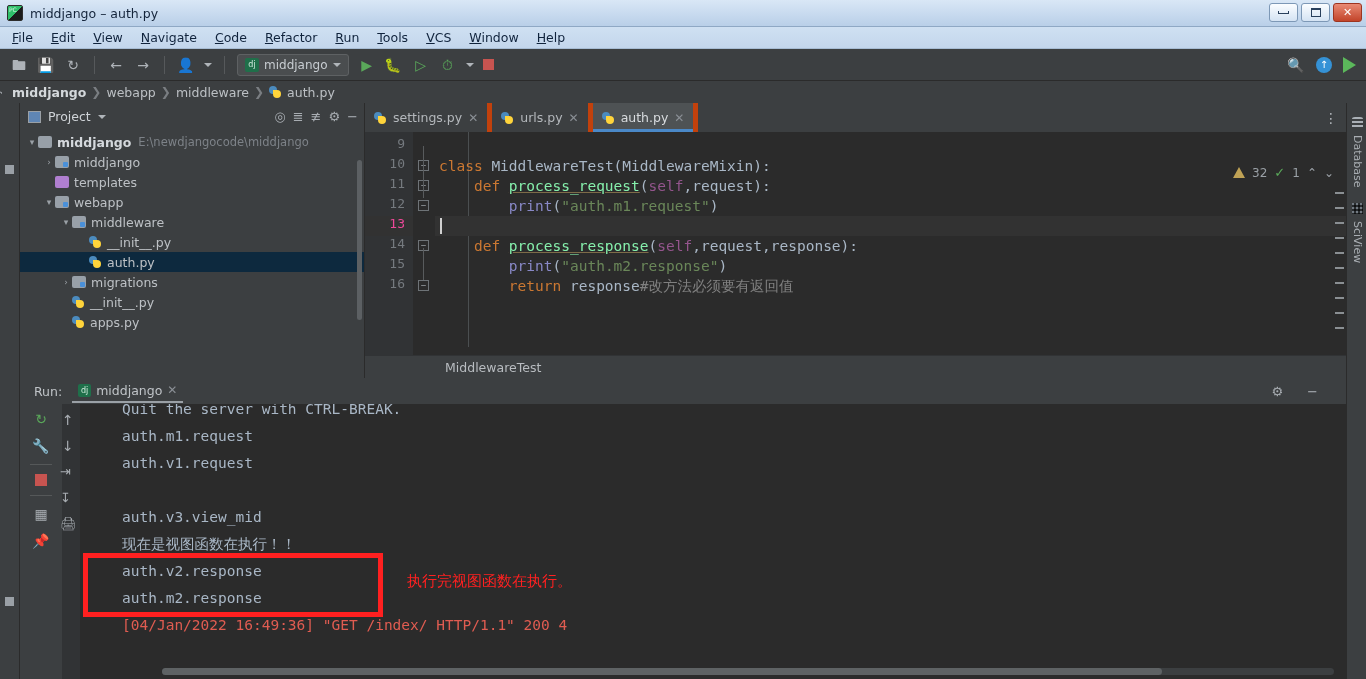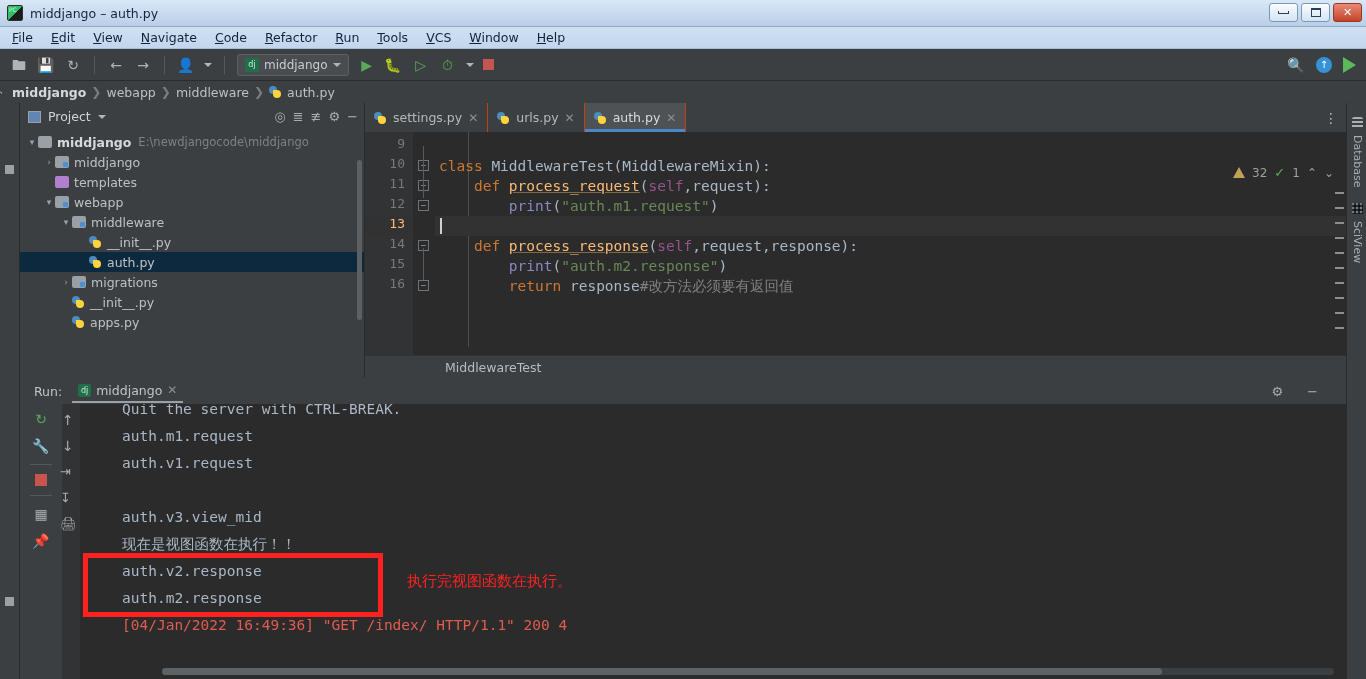--- a/index.html
+++ b/index.html
@@ -106,47 +106,47 @@
   .node .nm.bold { font-weight: bold; color: #d5d9dd; }
   .node .path { color: #7d8288; margin-left: 7px; font-size: 11.5px; }
   #tree-scroll { position: absolute; right: 2px; top: 30px; width: 5px; height: 160px;
     background: #5c6063; border-radius: 3px; }
 
   
   #editor-area { position: absolute; left: 365px; top: 103px; width: 981px; height: 275px;
     background: #2b2b2b; }
   #tabs { height: 29px; background: #3c3f41; display: flex; align-items: stretch; }
   .tab { display: flex; align-items: center; gap: 6px; padding: 0 9px;
-    font-size: 12.5px; color: #b4b8bc; border-right: 1px solid #c2410c; position: relative; }
+    font-size: 12.5px; color: #b4b8bc; border-right: 5px solid #c2410c; position: relative; }
   .tab.active { background: #4e5254; color: #d8dbde; }
   .tab.active::after { content: ""; position: absolute; left: 0; right: 0; bottom: 0;
     height: 3px; background: #4a88c7; }
   .tab .x { color: #8b9096; font-size: 12px; }
   #tabs .tabs-spacer { flex: 1; }
   #tabs .dots { color: #b0b5ba; font-size: 14px; padding: 0 8px; display: flex; align-items: center; }
   #code-wrap { position: absolute; left: 0; top: 29px; right: 0; bottom: 23px;
     background: #2b2b2b; overflow: hidden; }
   #gutter { position: absolute; left: 0; top: 0; width: 48px; height: 100%;
     background: #313335; }
   .lnum { position: absolute; right: 8px; font-size: 13px; color: #757a7f;
     font-family: "DejaVu Sans Mono", monospace; }
-  .lnum.cur { color: #fdba74; }
+  .lnum.cur { color: #ec4899; }
   #fold-col { position: absolute; left: 48px; top: 0; width: 22px; height: 100%;
     background: #2b2b2b; }
   .fold-mark { position: absolute; left: 5px; width: 11px; height: 11px;
     border: 1px solid #6e7377; color: #9aa0a6; font-size: 9px; line-height: 9px;
     text-align: center; font-family: "DejaVu Sans Mono", monospace; }
   .fold-bar { position: absolute; left: 10px; width: 1px; background: #585b5d; }
   #code { position: absolute; left: 70px; top: 0; right: 0; bottom: 0;
     font-family: "DejaVu Sans Mono", monospace; font-size: 14.5px; }
   .cline { position: absolute; left: 4px; white-space: pre; line-height: 20px; height: 20px; }
   .hl-line { position: absolute; left: 0; right: 0; height: 20px; background: #323232; }
   .kw { color: #cc7832; }
   .cls { color: #a9b7c6; }
-  .fn { color: #fdba74; text-decoration: underline; text-decoration-color: #7d6b48; }
+  .fn { color: #86efac; text-decoration: underline; text-decoration-color: #7d6b48; }
   .self { color: #94558d; }
   .param { color: #a9b7c6; }
   .str { color: #6a8759; }
   .bi { color: #8888c6; }
   .plain { color: #a9b7c6; }
   .cmt-cn { color: #808080; }
   .caret-line { position: absolute; width: 1.5px; height: 16px; background: #d0d0d0; }
   #indent-guide { position: absolute; left: 103px; top: 0px; width: 1px; height: 215px;
     background: #4b4f51; }
   #editor-status { position: absolute; right: 12px; top: 33px; display: flex;

